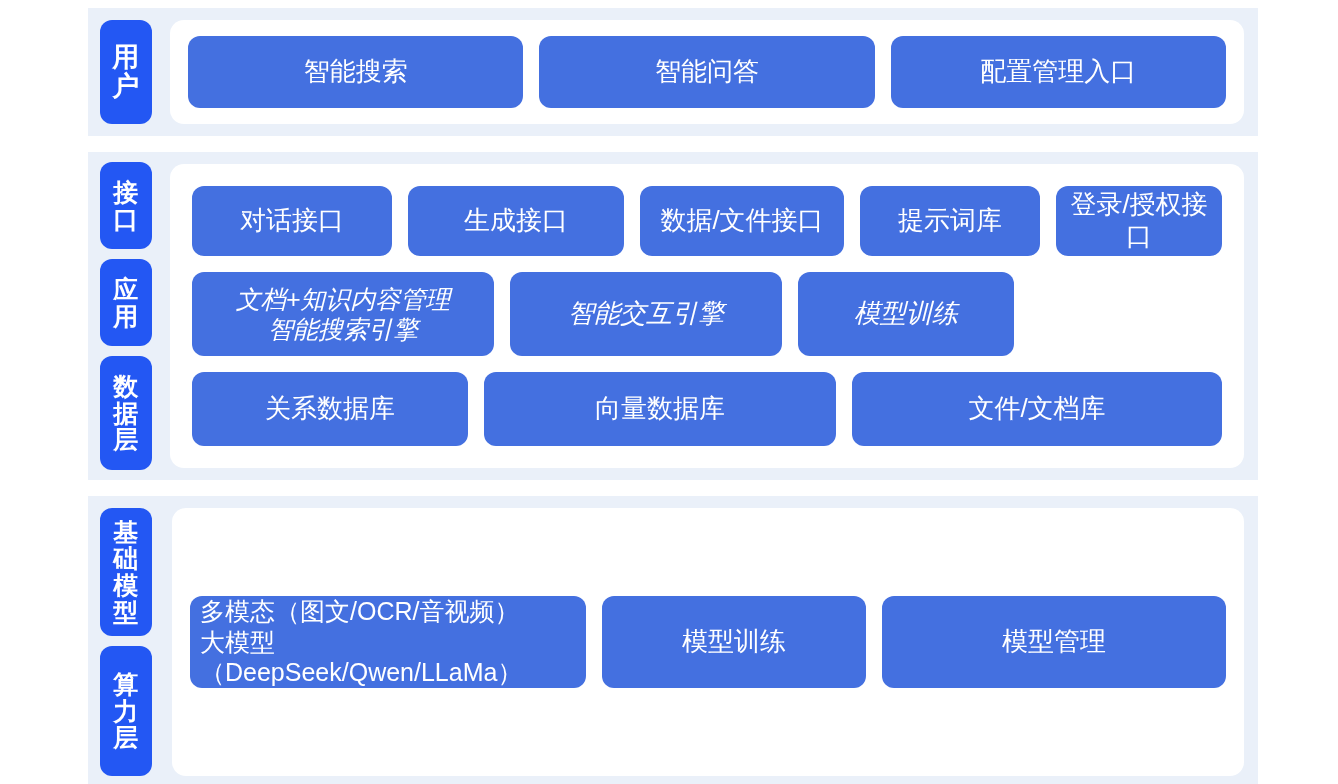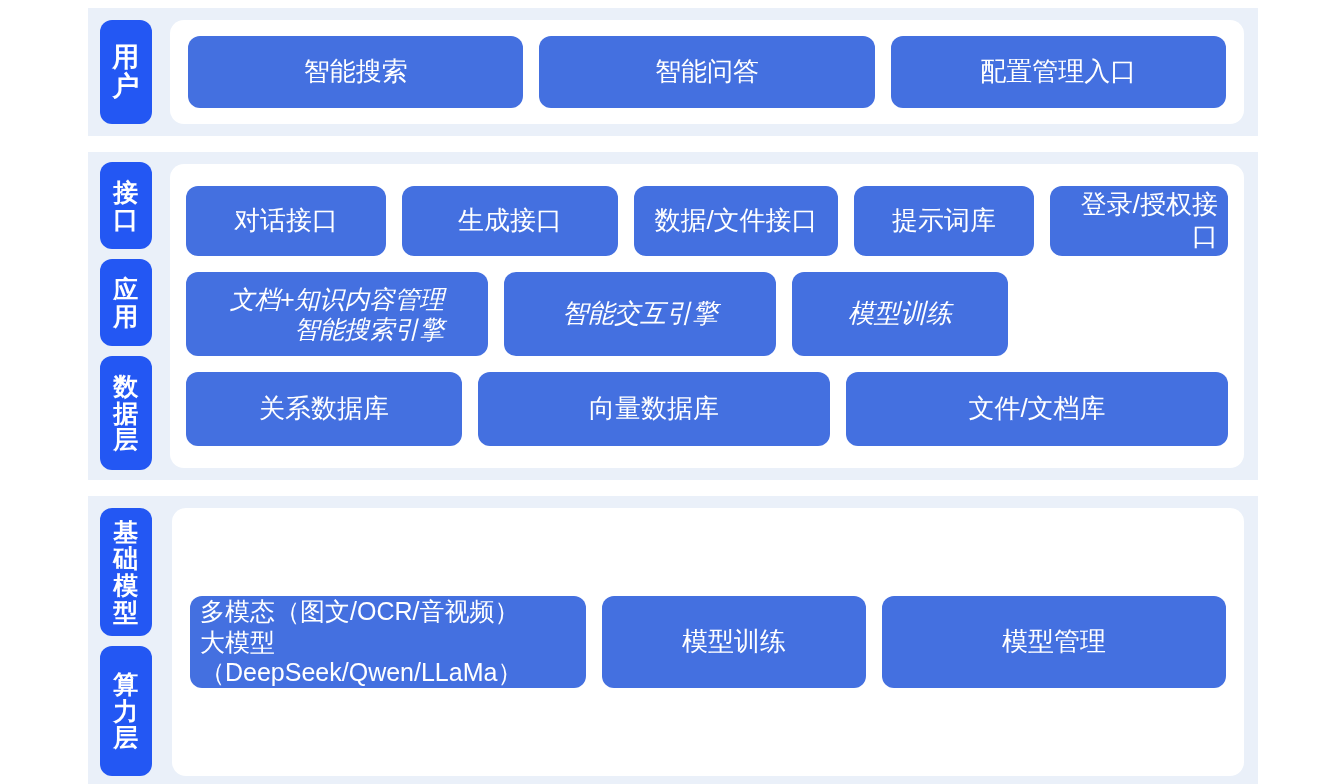--- a/index.html
+++ b/index.html
@@ -84,39 +84,39 @@
     gap: 16px;
     align-items: stretch;
   }
   .box {
     background: #4470e0;
     border-radius: 12px;
     color: #ffffff;
     display: flex;
     align-items: center;
     justify-content: center;
-    text-align: right;
+    text-align: center;
     font-size: 26px;
     line-height: 1.22;
     padding: 6px 10px;
     box-sizing: border-box;
     white-space: pre-line;
   }
 
   
   #band-user { top: 8px; height: 128px; }
   #band-user .panel { gap: 0; }
   #band-user .row { height: 72px; }
   #band-user .box { flex: 1 1 0; }
 
   
   #band-mid { top: 152px; height: 328px; }
   #band-mid .tab-col { padding: 10px 0 10px 0; gap: 10px; }
   #band-mid .tab { font-size: 25px; }
-  #band-mid .panel { gap: 16px; padding: 18px 16px; }
+  #band-mid .panel { gap: 16px; padding: 18px 22px; }
   #band-mid .row { height: 70px; }
   #band-mid .row.app { height: 84px; font-style: italic; }
   #band-mid .row.data { height: 74px; }
 
   
   #row-interface .box:nth-child(1) { flex: 0 0 200px; }
   #row-interface .box:nth-child(2) { flex: 0 0 216px; }
   #row-interface .box:nth-child(3) { flex: 0 0 204px; }
   #row-interface .box:nth-child(4) { flex: 0 0 180px; }
   #row-interface .box:nth-child(5) { flex: 1 1 auto; }

